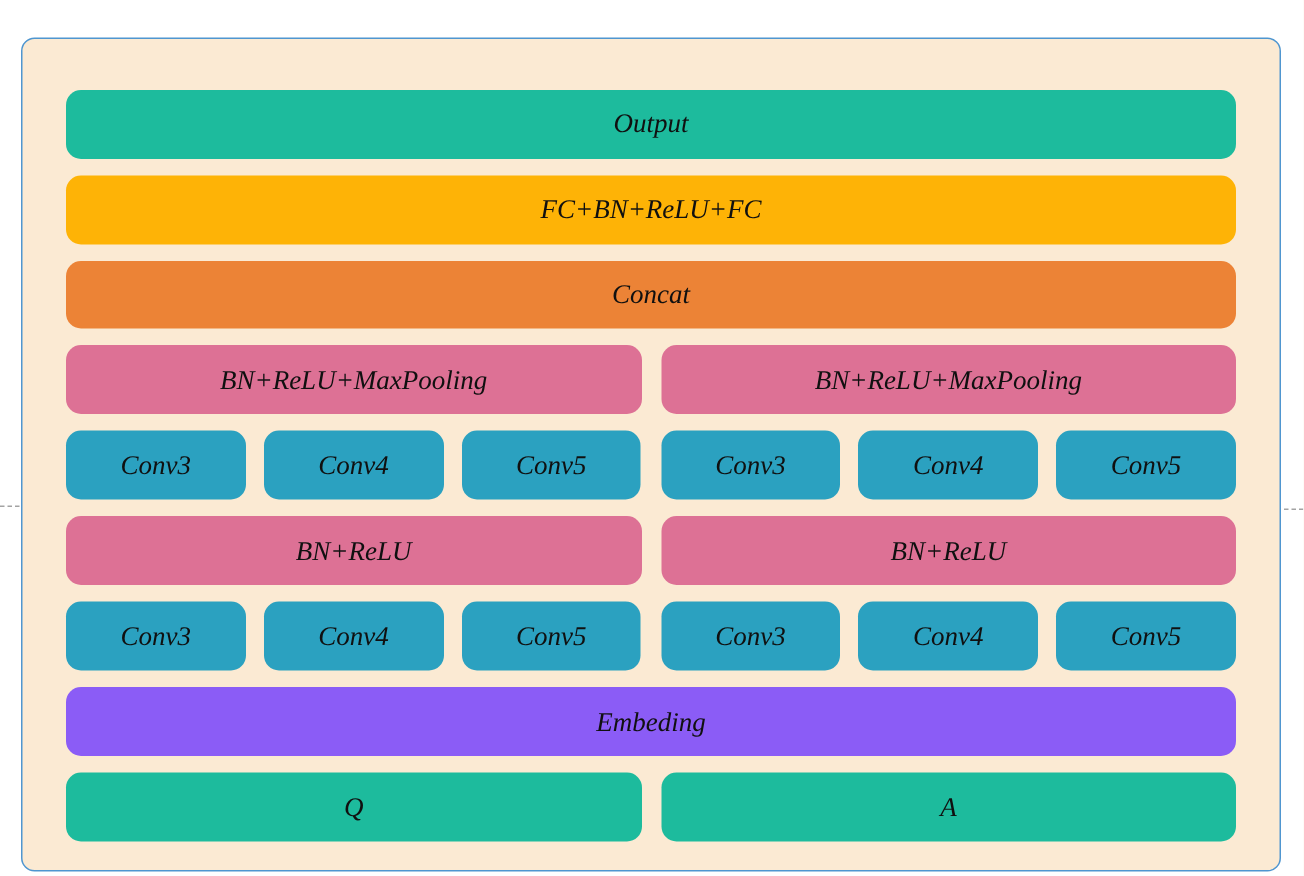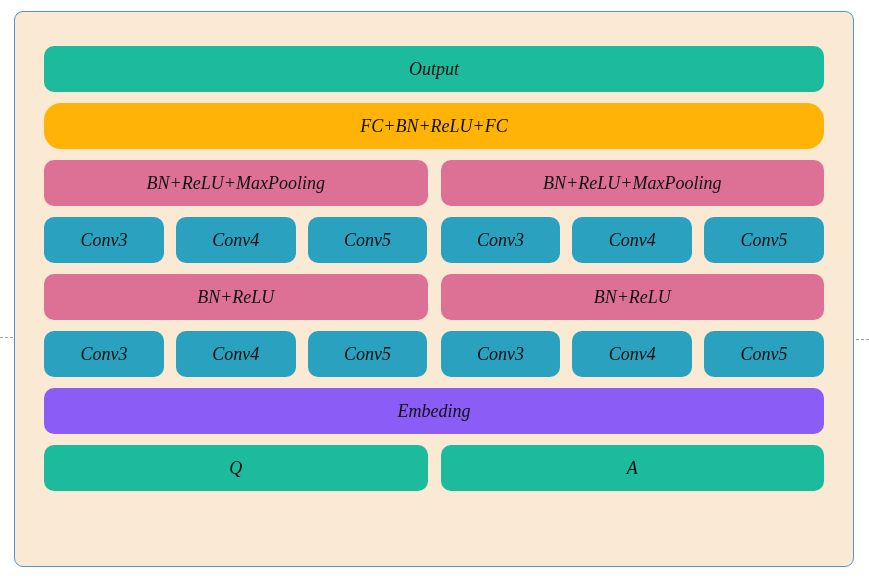--- a/index.html
+++ b/index.html
@@ -7,21 +7,21 @@
     position: relative;
     width: 869px;
     height: 584px;
     background: #ffffff;
     overflow: hidden;
     font-family: "Liberation Serif", "DejaVu Serif", serif;
   }
   .canvas {
     position: absolute;
     left: 14px;
-    top: 11px;
+    top: 25px;
     width: 840px;
     height: 556px;
     box-sizing: border-box;
     background: #fbead3;
     border: 1.5px solid #4f96d0;
     border-radius: 9px;
     padding: 34px 29px 19px 29px;
     display: flex;
     flex-direction: column;
     gap: 11px;
@@ -57,22 +57,23 @@
 
 <div class="page">
 
   <div class="crop-mark left"></div>
   <div class="crop-mark right"></div>
 
   <div class="canvas">
 
     <div class="bar full" style="background: rgb(29, 187, 157);">Output</div>
 
-    <div class="bar full" style="background: rgb(254, 179, 6); border-radius: 17px;">FC+BN+ReLU+FC</div>
+    <div class="bar full" style="background: rgb(254, 179, 6);">FC+BN+ReLU+FC</div>
 
+    <div class="bar full" style="background: rgb(236, 131, 54);">Concat</div>
 
     <div class="row">
       <div class="bar half" style="background: rgb(221, 113, 149);">BN+ReLU+MaxPooling</div>
       <div class="bar half" style="background: rgb(221, 113, 149);">BN+ReLU+MaxPooling</div>
     </div>
 
     <div class="row">
       <div class="half-group">
         <div class="bar conv" style="background: rgb(43, 161, 192);">Conv3</div>
         <div class="bar conv" style="background: rgb(43, 161, 192);">Conv4</div>

